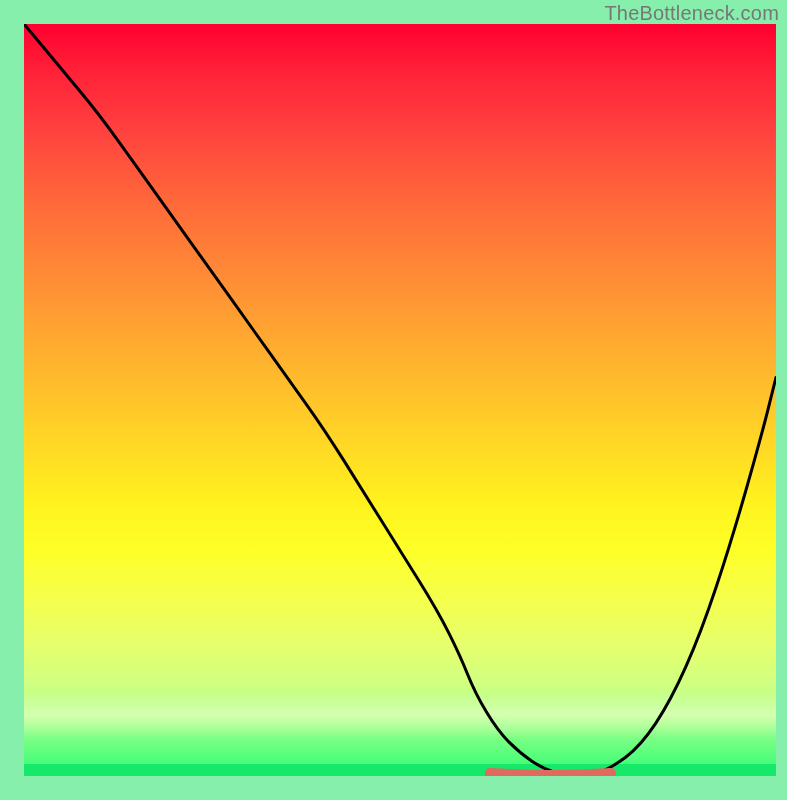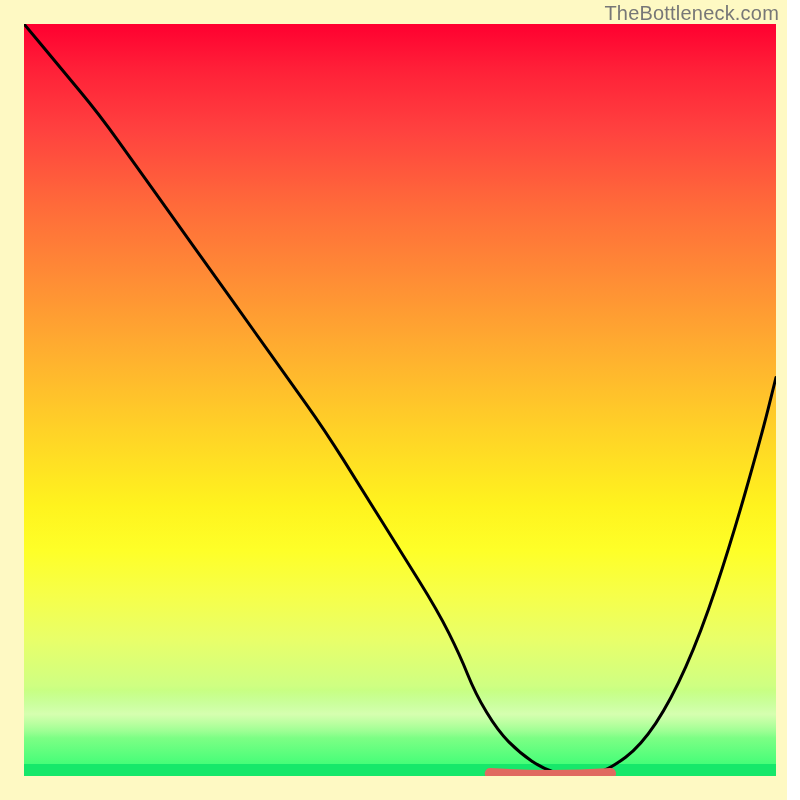--- a/index.html
+++ b/index.html
@@ -7,21 +7,21 @@
     padding: 0;
     width: 800px;
     height: 800px;
     overflow: hidden;
     font-family: Arial, Helvetica, sans-serif;
   }
   .frame {
     position: relative;
     width: 787px;
     height: 800px;
-    background: #fef9c3;
+    background: #86efac;
   }
   .plot-area {
     position: absolute;
     left: 24px;
     top: 24px;
     width: 752px;
     height: 752px;
     background: linear-gradient(to bottom,
       #ff0030 0%,
       #ff2038 6%,

